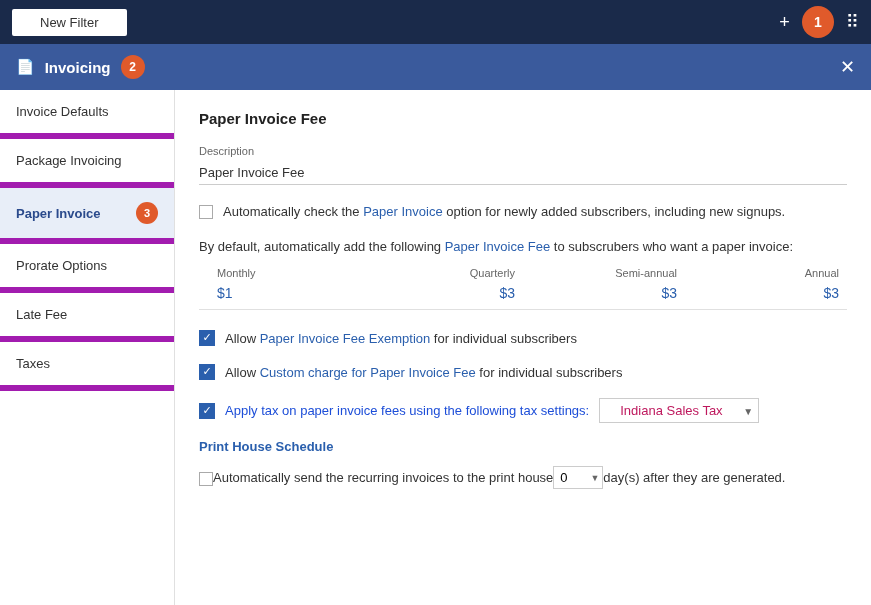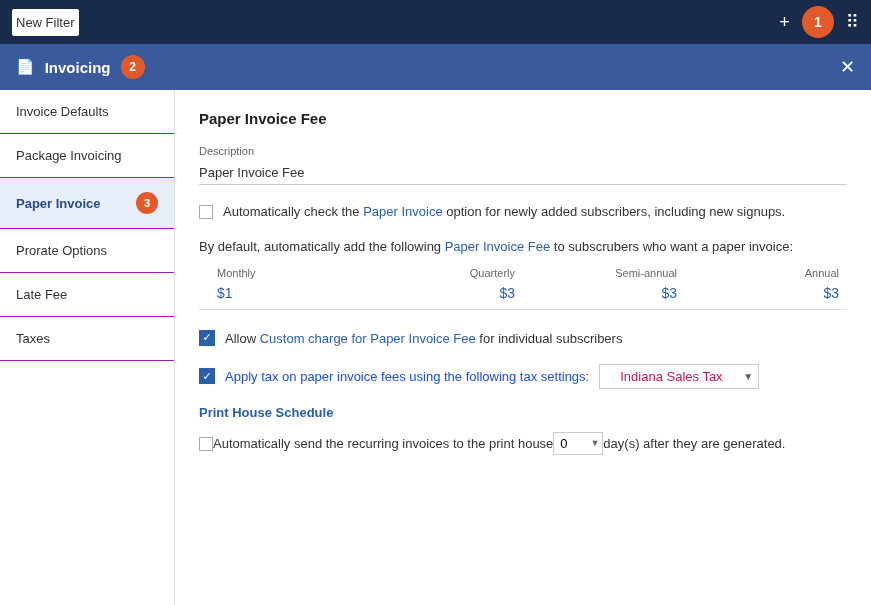--- a/index.html
+++ b/index.html
@@ -10,21 +10,21 @@
       background: #1a2a4a;
       height: 44px;
       display: flex;
       align-items: center;
       justify-content: space-between;
       padding: 0 12px;
     }
     .new-filter-btn {
       background: white;
       border: none;
-      padding: 6px 4px;
+      padding: 6px 28px;
       font-size: 13px;
       cursor: pointer;
       border-radius: 2px;
       color: #333;
     }
     .top-bar-right {
       display: flex;
       align-items: center;
       gap: 12px;
     }
@@ -96,21 +96,21 @@
       width: 175px;
       background: white;
       border-right: 1px solid #e0e0e0;
       flex-shrink: 0;
     }
     .sidebar-item {
       padding: 14px 16px;
       cursor: pointer;
       color: #333;
       font-size: 13px;
-      border-bottom: 1px solid #a21caf;
+      border-bottom: 6px solid #a21caf;
     }
     .sidebar-item.active {
       background: #e8eef8;
       color: #2a4a8c;
       font-weight: bold;
       display: flex;
       align-items: center;
       justify-content: space-between;
     }
     .sidebar-badge {
@@ -384,20 +384,26 @@
         <span class="fee-col-label">Semi-annual</span>
         <span class="fee-col-value">$3</span>
       </div>
       <div class="fee-col">
         <span class="fee-col-label">Annual</span>
         <span class="fee-col-value">$3</span>
       </div>
     </div>
 
     
+    <div class="checkbox-row">
+      <span class="blue-checked"></span>
+      <label>
+        Allow <span class="highlight">Paper Invoice Fee Exemption</span> for individual subscribers
+      </label>
+    </div>
 
     
     <div class="checkbox-row">
       <span class="blue-checked"></span>
       <label>
         Allow <span class="highlight">Custom charge for Paper Invoice Fee</span> for individual subscribers
       </label>
     </div>
 
     

